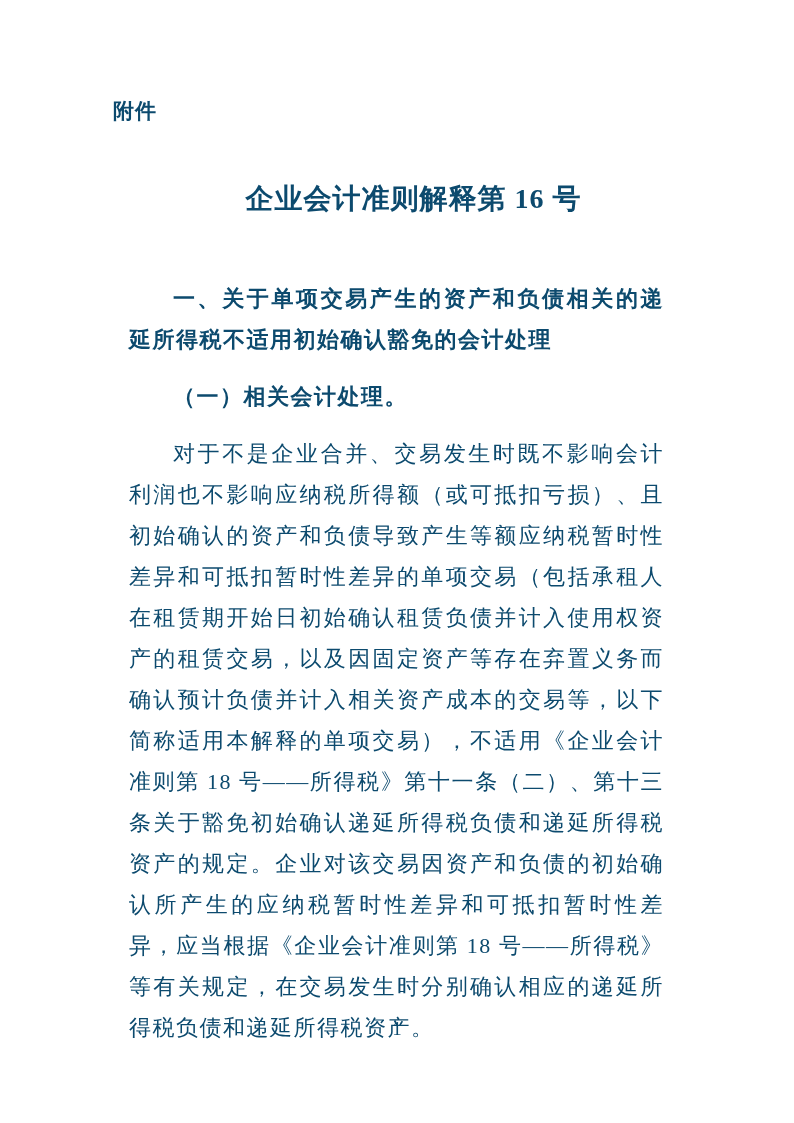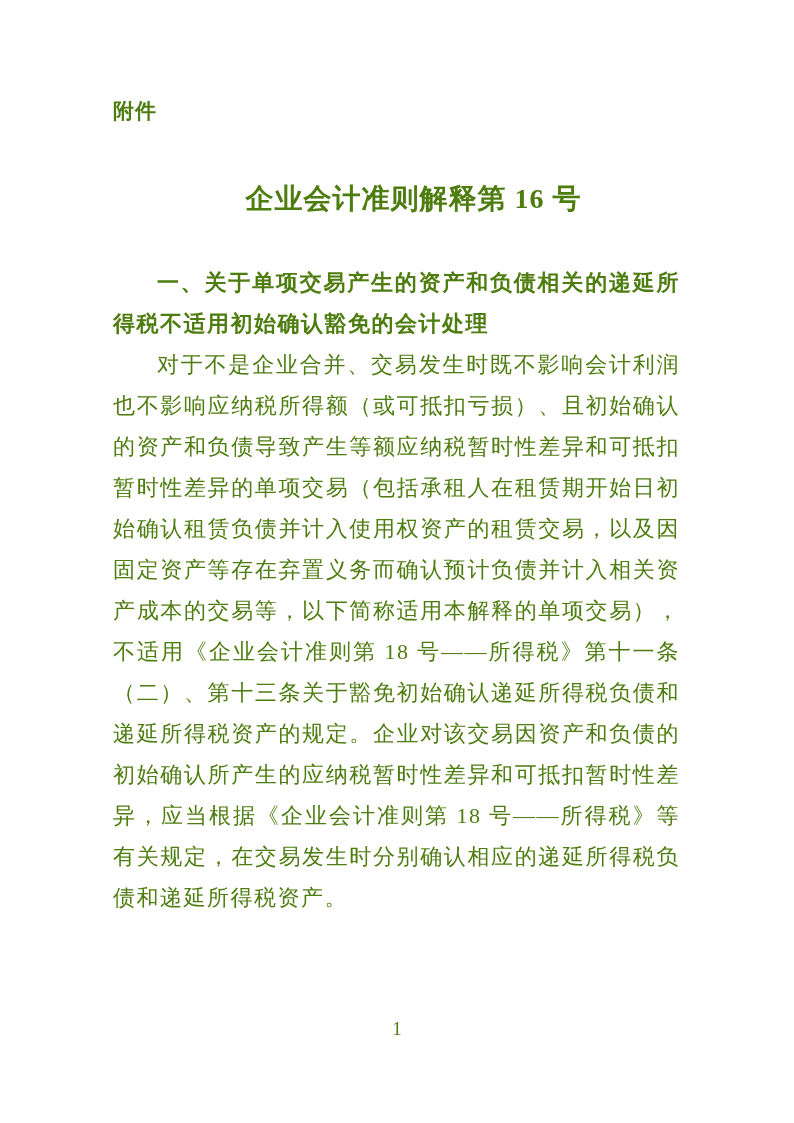--- a/index.html
+++ b/index.html
@@ -5,21 +5,21 @@
   html, body {
     margin: 0;
     padding: 0;
     background: #ffffff;
   }
   .page {
     position: relative;
     width: 794px;
     height: 1123px;
     background: #ffffff;
-    color: #4d7c0f;
+    color: #0c4a6e;
     overflow: hidden;
     font-family: "Liberation Serif", "DejaVu Serif", serif;
   }
   .attachment {
     position: absolute;
     left: 113px;
     top: 96px;
     font-family: "Liberation Sans", "DejaVu Sans", sans-serif;
     font-weight: 700;
     font-size: 21px;
@@ -42,21 +42,21 @@
   }
   .content {
     position: absolute;
     left: 113px;
     top: 262px;
     width: 567px;
   }
   .content h2,
   .content h3,
   .content p {
-    margin: 0;
+    margin: 16px;
     font-size: 22px;
     line-height: 41px;
     letter-spacing: 1.5px;
     text-align: justify;
     text-justify: inter-character;
     text-indent: 2em;
   }
   .content h2 {
     font-family: "Liberation Sans", "DejaVu Sans", sans-serif;
     font-weight: 700;
@@ -88,20 +88,21 @@
 
   <div class="attachment">附件</div>
 
   <h1 class="doc-title">企业会计准则解释第 16 号</h1>
 
   <div class="content">
 
     <h2>一、关于单项交易产生的资产和负债相关的递延所得税不适用初始确认豁免的会计处理</h2>
 
 
+    <h3>（一）相关会计处理。</h3>
 
     <p>对于不是企业合并、交易发生时既不影响会计利润也不影响应纳税所得额（或可抵扣亏损）、且初始确认的资产和负债导致产生等额应纳税暂时性差异和可抵扣暂时性差异的单项交易（包括承租人在租赁期开始日初始确认租赁负债并计入使用权资产的租赁交易，以及因固定资产等存在弃置义务而确认预计负债并计入相关资产成本的交易等，以下简称适用本解释的单项交易），不适用《企业会计准则第 18 号——所得税》第十一条（二）、第十三条关于豁免初始确认递延所得税负债和递延所得税资产的规定。企业对该交易因资产和负债的初始确认所产生的应纳税暂时性差异和可抵扣暂时性差异，应当根据《企业会计准则第 18 号——所得税》等有关规定，在交易发生时分别确认相应的递延所得税负债和递延所得税资产。</p>
 
   </div>
 
   <div class="page-number">1</div>
 
 </div>
 
 </body></html>

